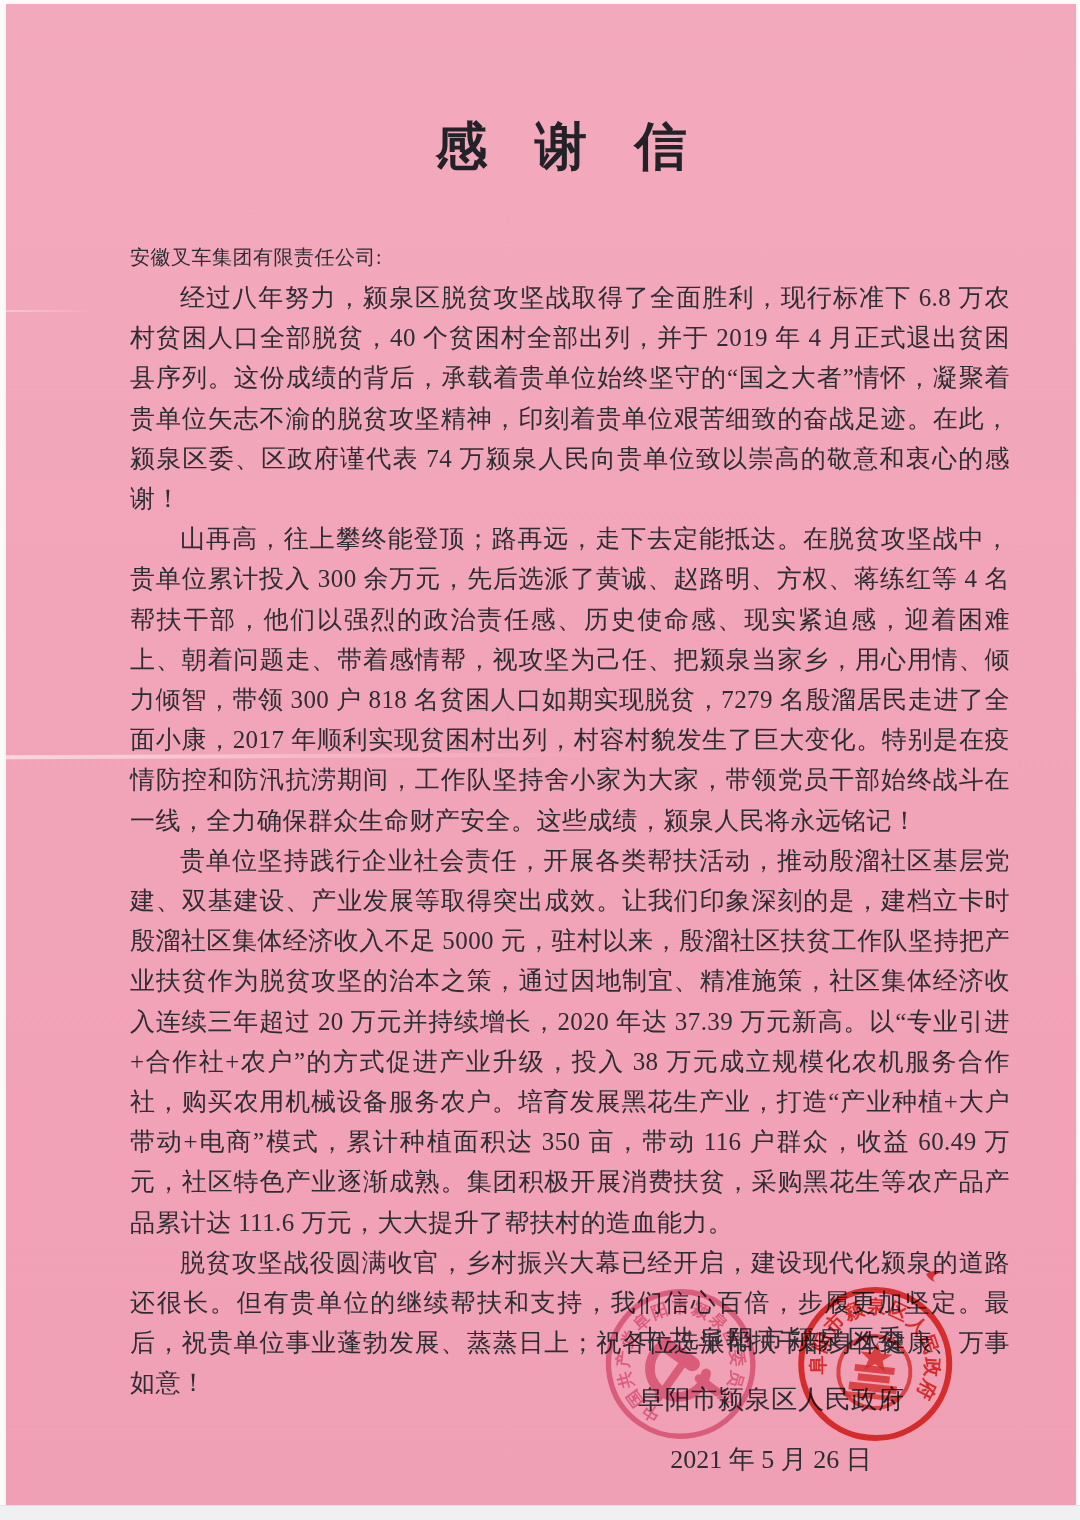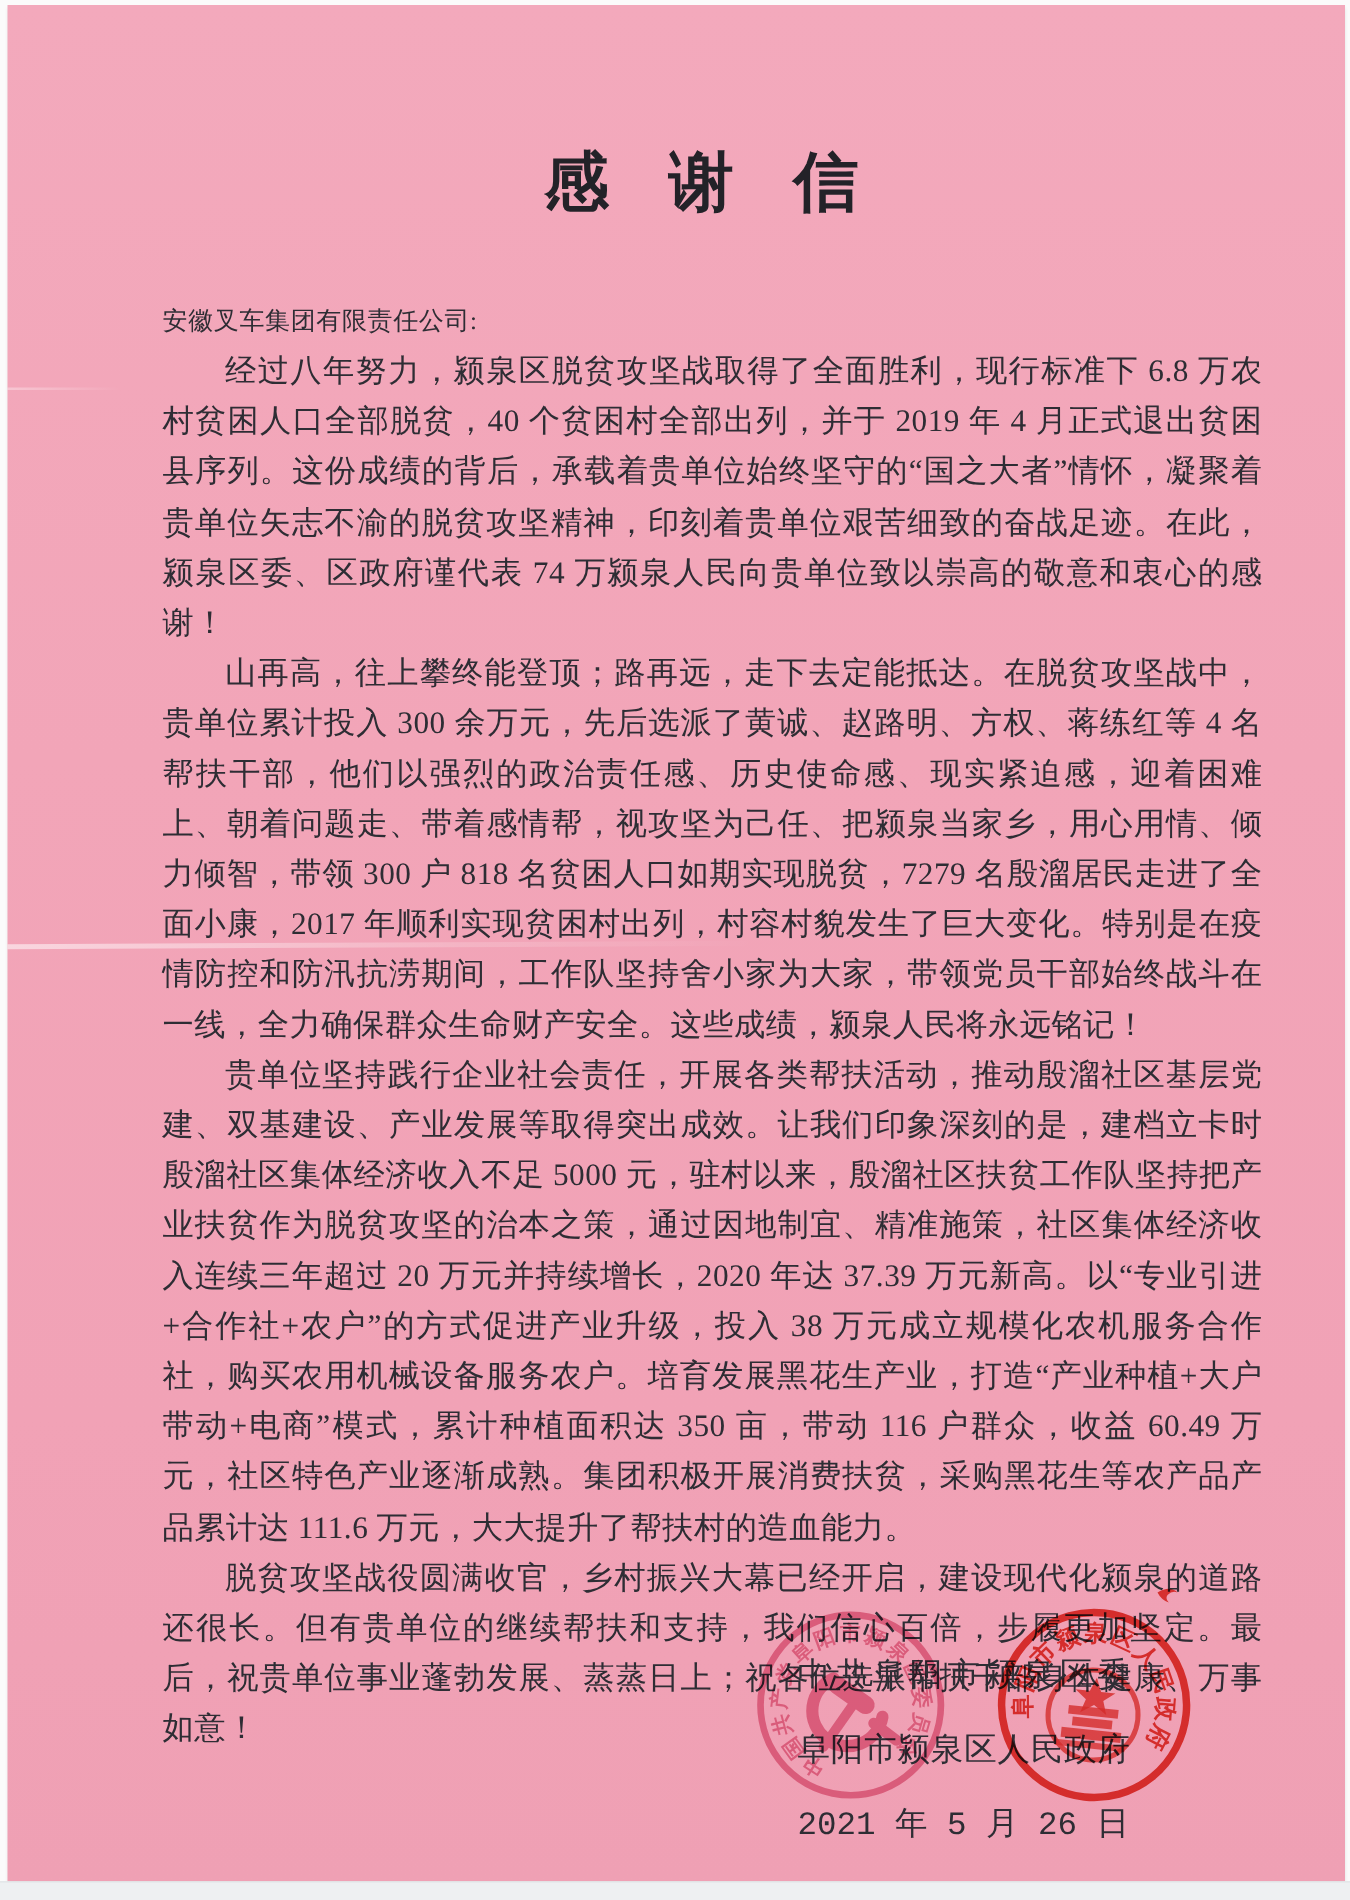--- a/index.html
+++ b/index.html
@@ -69,22 +69,22 @@
     color: #2e2d34;
   }
   .sig-line {
     height: 60px; line-height: 60px;
     text-align: justify;
     text-align-last: justify;
   }
   .sig-line:after { content: ""; display: inline-block; width: 100%; }
   .sig-date {
     height: 60px; line-height: 60px;
+    text-align: center;
     white-space: nowrap;
-    font-family: Liberation Mono, monospace;
   }
   .seal {
     position: absolute;
     mix-blend-mode: multiply;
     pointer-events: none;
   }
   .seal-party { left: 597px; top: 1282px; opacity: 0.72; transform: rotate(-10deg); }
   .seal-gov   { left: 789px; top: 1280px; opacity: 0.88; transform: rotate(6deg); }
   .seal svg text {
     font-family: "Liberation Serif", "DejaVu Serif", serif;

